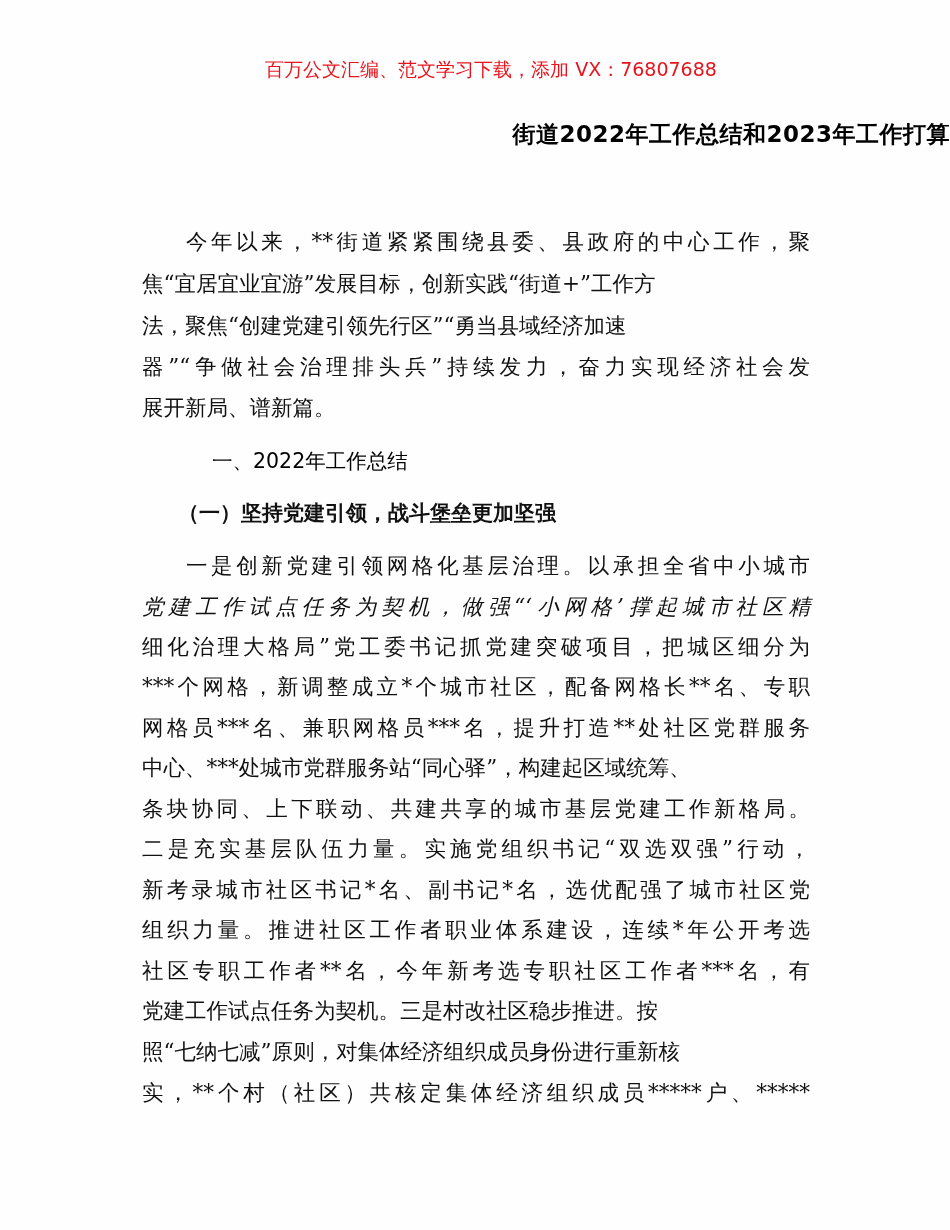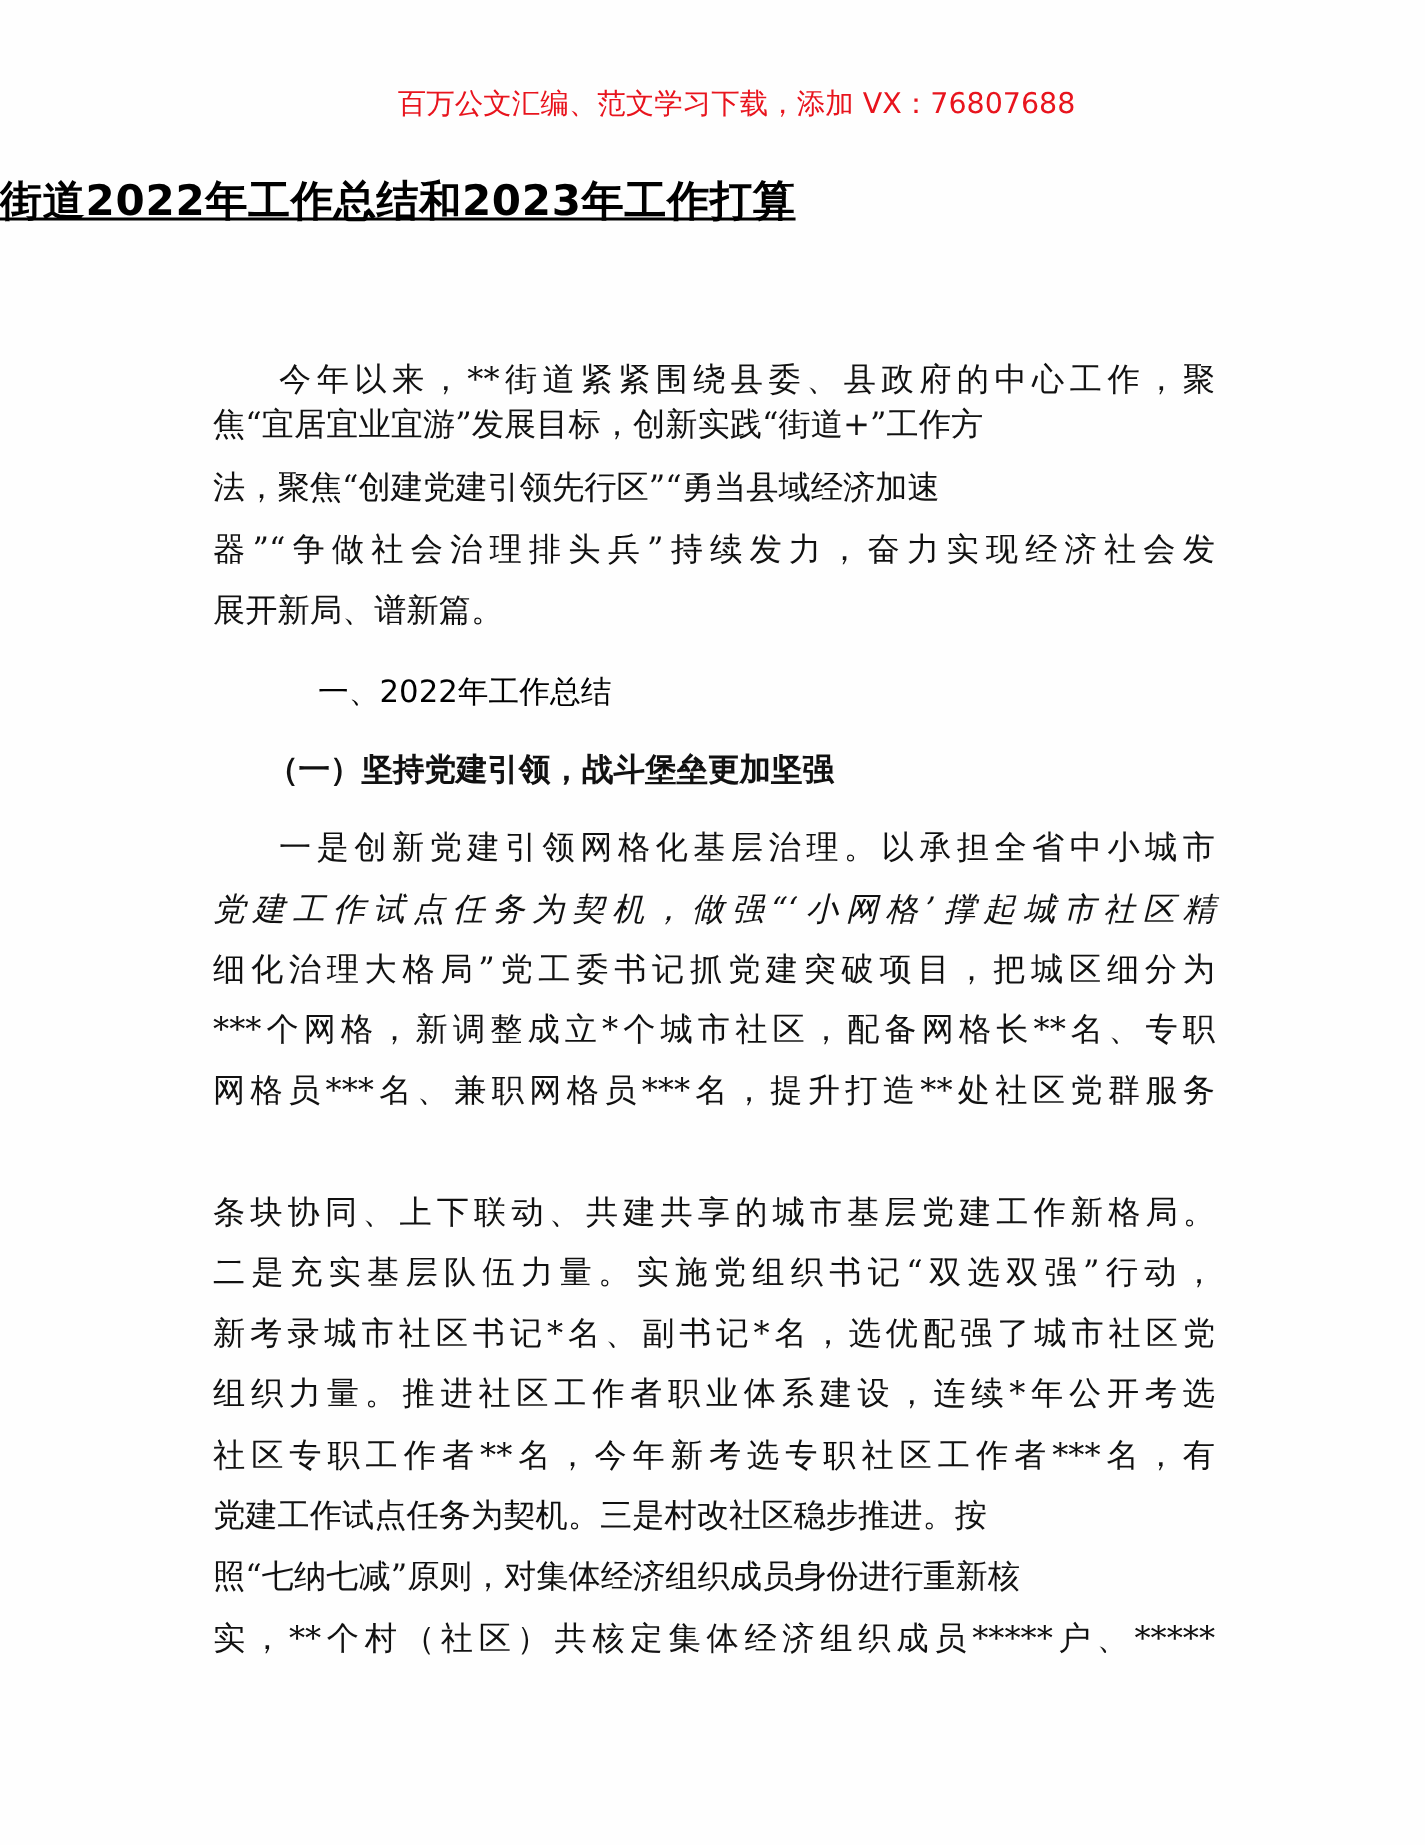--- a/index.html
+++ b/index.html
@@ -4,58 +4,59 @@
 <style>
   html, body { margin: 0; padding: 0; background: #ffffff; }
   body { width: 950px; height: 1230px; position: relative; overflow: hidden; }
   .page { position: absolute; left: 0; top: 0; width: 950px; height: 1230px; background: #fefefe; }
   .watermark {
     position: absolute; top: 55px; left: 16px; width: 950px; text-align: center;
     font-family: "DejaVu Sans", sans-serif; font-size: 19px; color: #e8141d;
     letter-spacing: 0px; line-height: 28px; white-space: nowrap;
   }
   .title {
-    position: absolute; top: 110px; left: 0; width: 950px; text-align: left;
-    font-family: "DejaVu Sans", sans-serif; font-size: 28px; font-weight: bold;
-    color: #000; line-height: 48px; white-space: nowrap; letter-spacing: 0.5px; text-decoration: underline;
+    position: absolute; top: 110px; left: 0; width: 950px; text-align: right;
+    font-family: "DejaVu Sans", sans-serif; font-size: 23px; font-weight: bold;
+    color: #000; line-height: 48px; white-space: nowrap; letter-spacing: 0.5px;
   }
   .line {
     position: absolute; left: 142px; height: 40px; line-height: 40px;
     font-family: "DejaVu Serif", serif; font-size: 21.5px; color: #111;
     white-space: nowrap;
   }
   .indent { left: 186px; }
   .justify { width: 668px; text-align: justify; text-align-last: justify; }
   .heading { font-family: "DejaVu Sans", sans-serif; font-size: 20.5px; color: #000; margin-left: 26px; }
   .heading-bold { font-weight: bold; font-family: "DejaVu Serif", serif; font-size: 21px; }
 </style>
 </head>
 <body>
 
 <div class="page">
 
   <div class="watermark">百万公文汇编、范文学习下载，添加 VX：76807688</div>
 
   <div class="title">街道2022年工作总结和2023年工作打算</div>
 
-  <div class="line indent justify" style="top:222px; width:624px;margin-top:12px;">今年以来，**街道紧紧围绕县委、县政府的中心工作，聚</div>
+  <div class="line indent justify" style="top:222px; width:624px;">今年以来，**街道紧紧围绕县委、县政府的中心工作，聚</div>
   <div class="line" style="top:264px;">焦“宜居宜业宜游”发展目标，创新实践“街道+”工作方</div>
   <div class="line" style="top:306px;">法，聚焦“创建党建引领先行区”“勇当县域经济加速</div>
   <div class="line justify" style="top:347px;">器”“争做社会治理排头兵”持续发力，奋力实现经济社会发</div>
   <div class="line" style="top:388px;">展开新局、谱新篇。</div>
 
   <div class="line indent heading" style="top:441px;">一、2022年工作总结</div>
 
   <div class="line heading-bold" style="left:178px; top:493px;">（一）坚持党建引领，战斗堡垒更加坚强</div>
 
   <div class="line indent justify" style="top:546px; width:624px;">一是创新党建引领网格化基层治理。以承担全省中小城市</div>
   <div class="line justify" style="top:587px;font-style:italic;">党建工作试点任务为契机，做强“‘小网格’撑起城市社区精</div>
   <div class="line justify" style="top:627px;">细化治理大格局”党工委书记抓党建突破项目，把城区细分为</div>
   <div class="line justify" style="top:708px;">网格员***名、兼职网格员***名，提升打造**处社区党群服务</div>
   <div class="line justify" style="top:667px;">***个网格，新调整成立*个城市社区，配备网格长**名、专职</div>
+  <div class="line" style="top:748px;">中心、***处城市党群服务站“同心驿”，构建起区域统筹、</div>
   <div class="line justify" style="top:789px;">条块协同、上下联动、共建共享的城市基层党建工作新格局。</div>
   <div class="line justify" style="top:829px;">二是充实基层队伍力量。实施党组织书记“双选双强”行动，</div>
   <div class="line justify" style="top:870px;">新考录城市社区书记*名、副书记*名，选优配强了城市社区党</div>
   <div class="line justify" style="top:910px;">组织力量。推进社区工作者职业体系建设，连续*年公开考选</div>
   <div class="line justify" style="top:951px;">社区专职工作者**名，今年新考选专职社区工作者***名，有</div>
   <div class="line" style="top:991px;">党建工作试点任务为契机。三是村改社区稳步推进。按</div>
   <div class="line" style="top:1032px;">照“七纳七减”原则，对集体经济组织成员身份进行重新核</div>
   <div class="line justify" style="top:1073px;">实，**个村（社区）共核定集体经济组织成员*****户、*****</div>
 
 </div>

